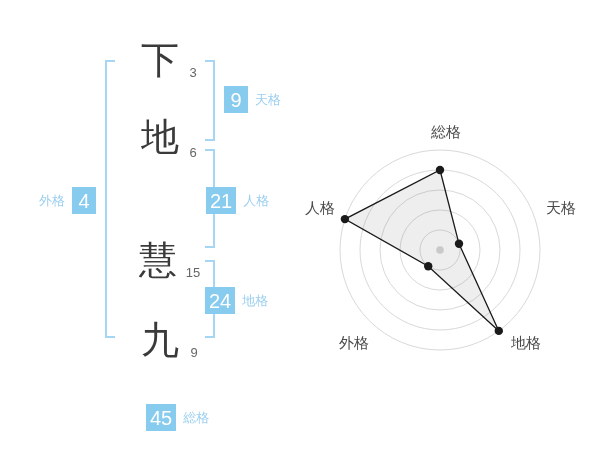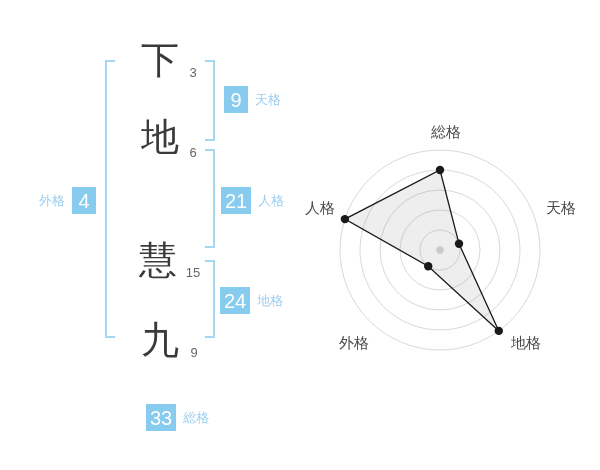--- a/index.html
+++ b/index.html
@@ -54,37 +54,37 @@
 <div class="bracket bracket-right" style="left:205px; top:60px;  height:81px;"></div>
 <div class="bracket bracket-right" style="left:205px; top:149px; height:99px;"></div>
 <div class="bracket bracket-right" style="left:205px; top:260px; height:78px;"></div>
 <div class="bracket bracket-left" style="left:105px; top:60px;  height:278px;"></div>
 
 <div class="badge-row" style="left:224px; top:86px;">
   <span class="badge">9</span>
   <span class="badge-label">天格</span>
 </div>
 
-<div class="badge-row" style="left:221px; top:187px;">
+<div class="badge-row" style="left:206px; top:187px;">
   <span class="badge">21</span>
   <span class="badge-label">人格</span>
 </div>
 
-<div class="badge-row" style="left:220px; top:287px;">
+<div class="badge-row" style="left:205px; top:287px;">
   <span class="badge">24</span>
   <span class="badge-label">地格</span>
 </div>
 
 <div class="badge-row" style="left:39px; top:187px;">
   <span class="badge-label">外格</span>
   <span class="badge">4</span>
 </div>
 
 <div class="badge-row" style="left:146px; top:404px;">
-  <span class="badge">33</span>
+  <span class="badge">45</span>
   <span class="badge-label">総格</span>
 </div>
 
 <svg id="radar-svg" width="230" height="230">
     <circle cx="115" cy="115" r="20" fill="none" stroke="#d9d9d9" stroke-width="1"></circle>
     <circle cx="115" cy="115" r="40" fill="none" stroke="#d9d9d9" stroke-width="1"></circle>
     <circle cx="115" cy="115" r="60" fill="none" stroke="#d9d9d9" stroke-width="1"></circle>
     <circle cx="115" cy="115" r="80" fill="none" stroke="#d9d9d9" stroke-width="1"></circle>
     <circle cx="115" cy="115" r="100" fill="none" stroke="#d9d9d9" stroke-width="1"></circle>
     <polygon points="115.0,35.0 134.0,108.8 173.8,195.9 103.2,131.2 19.9,84.1" fill="rgba(125,125,125,0.13)" stroke="#1a1a1a" stroke-width="1.3"></polygon>

